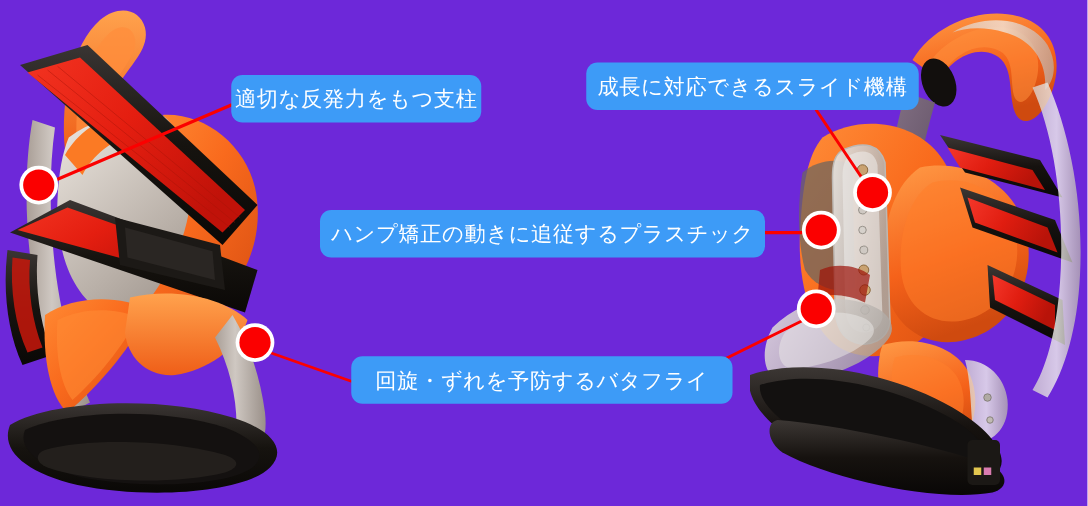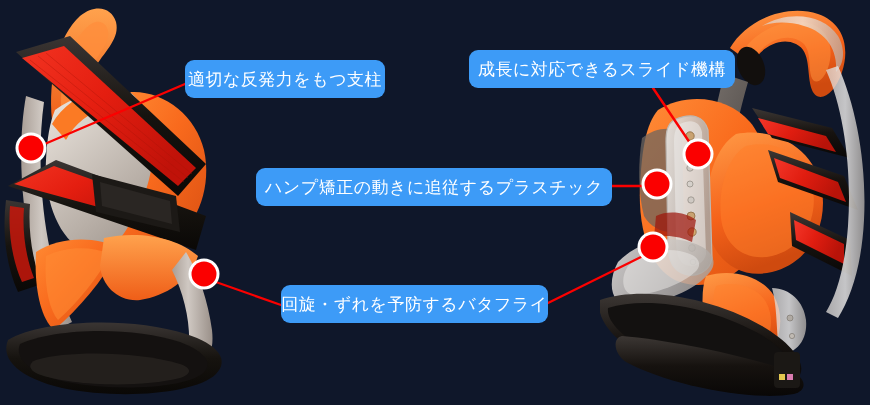--- a/index.html
+++ b/index.html
@@ -5,21 +5,21 @@
 <style>
   html,body{margin:0;padding:0;background:#ffffff;}
   body{
     font-family:"Liberation Sans","DejaVu Sans",sans-serif;
     -webkit-font-smoothing:antialiased;
   }
   #stage{
     position:relative;
     width:870px;
     height:405px;
-    background:#0f172a;
+    background:#6d28d9;
     overflow:hidden;
   }
 
   
   .photo{position:absolute;top:0;height:405px;}
   #photo-left{left:0;width:270px;}
   #photo-right{left:600px;width:270px;}
   .photo svg{display:block;width:100%;height:100%;}
 
   
@@ -283,17 +283,17 @@
   </div>
 
   <div class="callout" id="callout-slide-mechanism" style="left: 469px; top: 50px; width: 266px; height: 38px; background: rgb(61, 155, 247); color: rgb(255, 255, 255);">
     <span>成長に対応できるスライド機構</span>
   </div>
 
   <div class="callout" id="callout-hump-plastic" style="left: 256px; top: 168px; width: 356px; height: 38px; background: rgb(61, 155, 247); color: rgb(255, 255, 255);">
     <span>ハンプ矯正の動きに追従するプラスチック</span>
   </div>
 
-  <div class="callout" id="callout-butterfly" style="left: 281px; top: 285px; width: 267px; height: 38px; background: rgb(61, 155, 247); color: rgb(255, 255, 255);">
+  <div class="callout" id="callout-butterfly" style="left: 281px; top: 285px; width: 305px; height: 38px; background: rgb(61, 155, 247); color: rgb(255, 255, 255);">
     <span>回旋・ずれを予防するバタフライ</span>
   </div>
 
 </div>
 
 </body></html>

